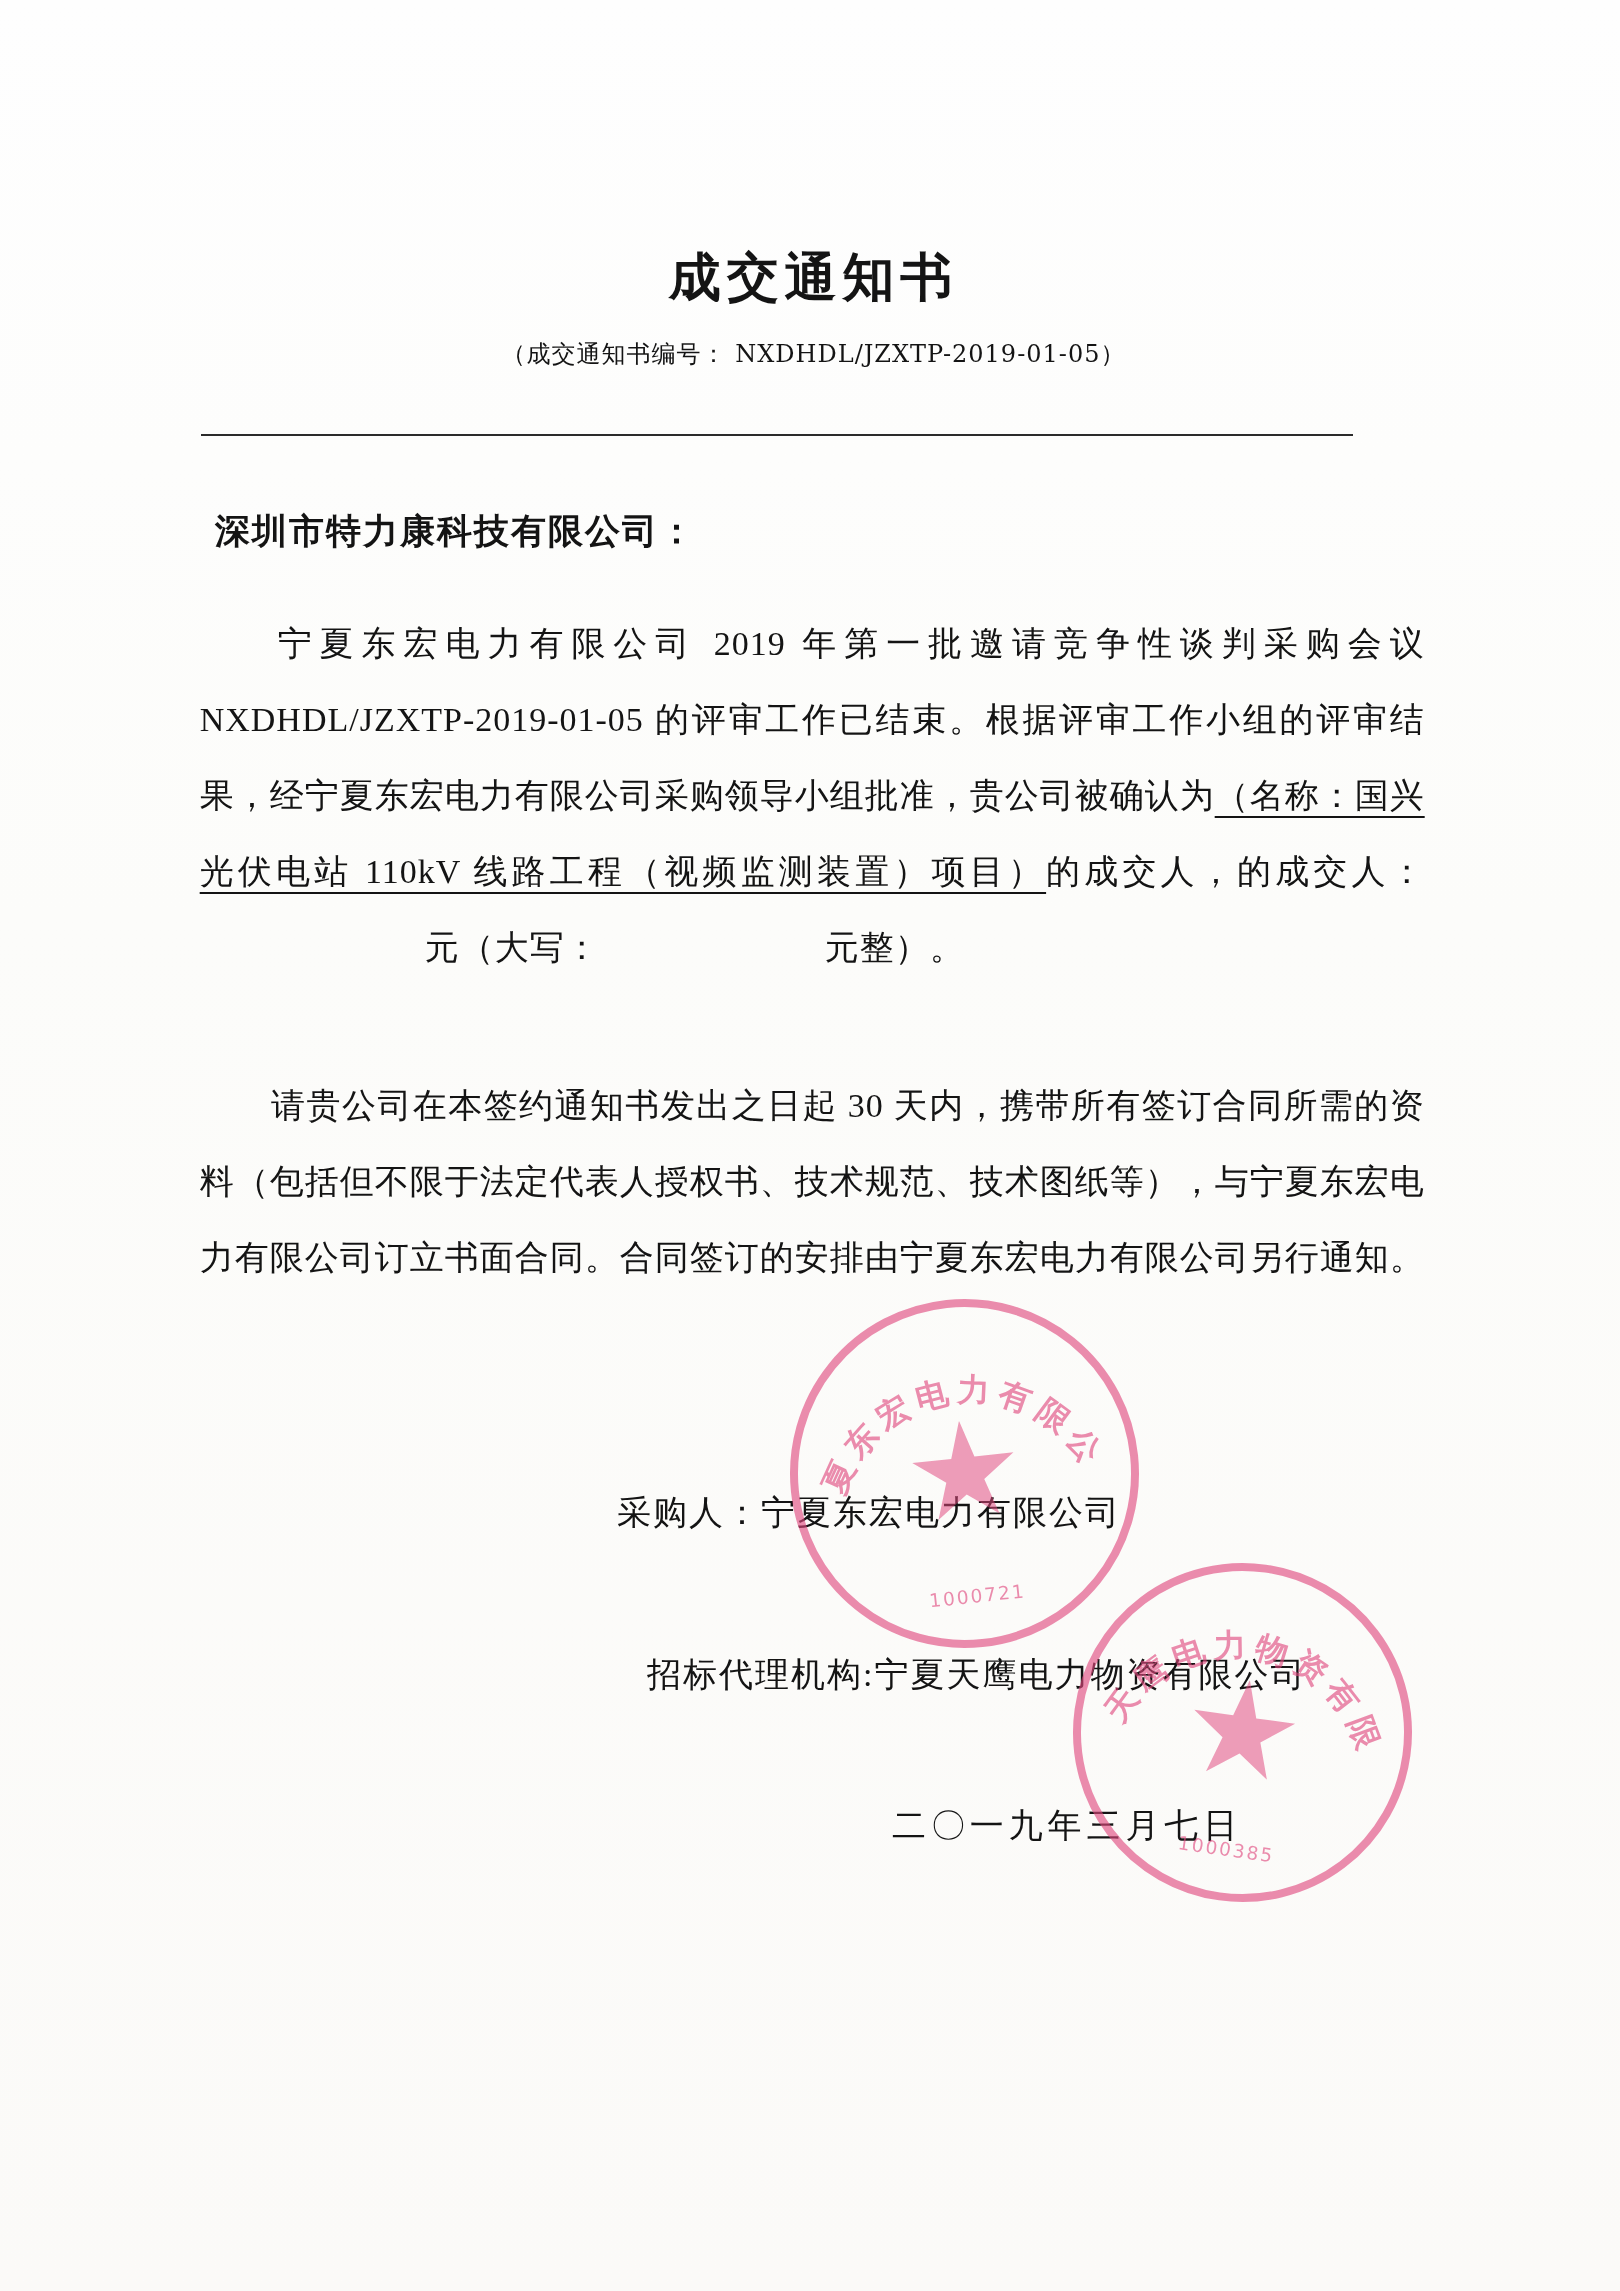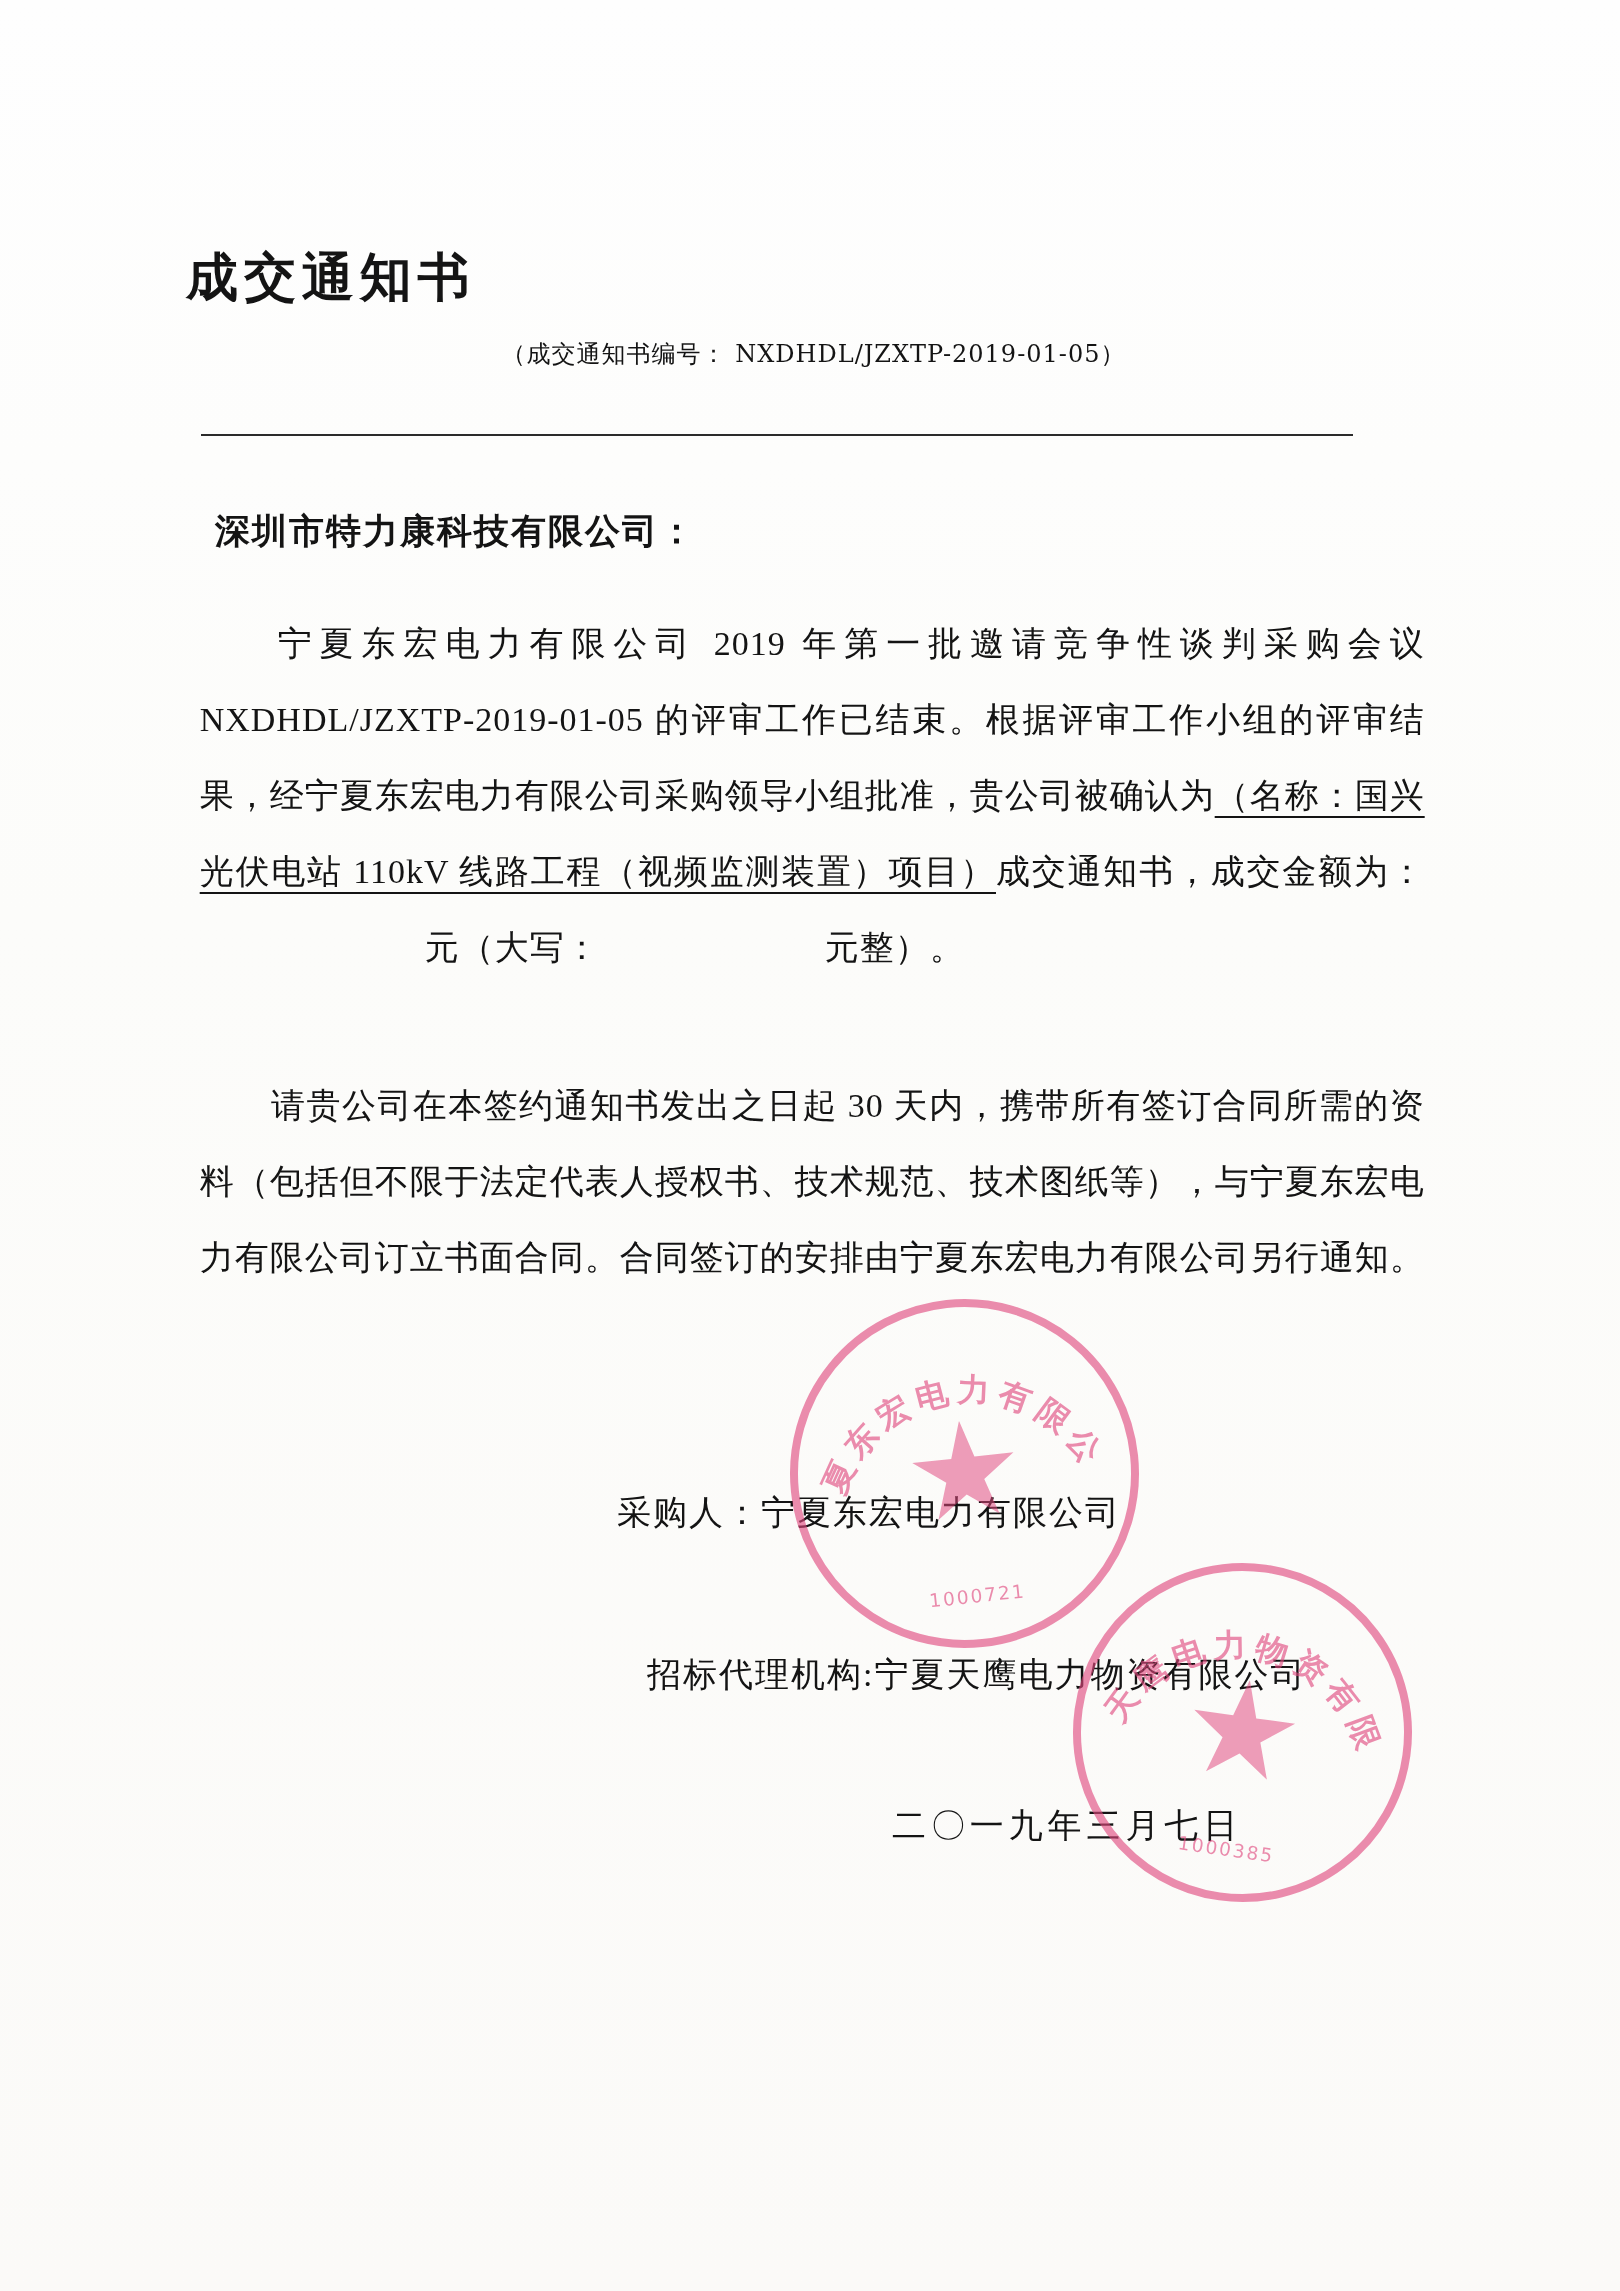--- a/index.html
+++ b/index.html
@@ -35,21 +35,21 @@
     top: 0;
     width: 1255px;
     height: 2292px;
   }
 
   .doc-title {
     position: absolute;
     top: 243px;
     left: 0;
     width: 1255px;
-    text-align: left;
+    text-align: center;
     font-size: 52px;
     font-weight: bold;
     letter-spacing: 5.9px;
     font-family: Liberation Sans, sans-serif;
   }
 
   .doc-number {
     position: absolute;
     top: 338px;
     left: 0;
@@ -180,21 +180,21 @@
 
     <div class="doc-title">成交通知书</div>
 
     <div class="doc-number">（成交通知书编号： NXDHDL/JZXTP-2019-01-05）</div>
 
     <div class="rule"></div>
 
     <div class="addressee">深圳市特力康科技有限公司：</div>
 
     <div class="para p1">
-      <span class="indent"></span><span>宁夏东宏电力有限公司 2019 年第一批邀请竞争性谈判采购会议 NXDHDL/JZXTP-2019-01-05 的评审工作已结束。根据评审工作小组的评审结果，经宁夏东宏电力有限公司采购领导小组批准，贵公司被确认为</span><span class="underline-seg">（名称：国兴光伏电站 110kV 线路工程（视频监测装置）项目）</span><span>成交通知书，成交金额为：</span><span class="blank-md"></span><span>元（大写：</span><span class="blank-md"></span><span>元整）。</span>
+      <span class="indent"></span><span>宁夏东宏电力有限公司 2019 年第一批邀请竞争性谈判采购会议 NXDHDL/JZXTP-2019-01-05 的评审工作已结束。根据评审工作小组的评审结果，经宁夏东宏电力有限公司采购领导小组批准，贵公司被确认为</span><span class="underline-seg">（名称：国兴光伏电站 110kV 线路工程（视频监测装置）项目）</span><span>的成交人，的成交人：</span><span class="blank-md"></span><span>元（大写：</span><span class="blank-md"></span><span>元整）。</span>
     </div>
 
     <div class="para p2">
       <span class="indent"></span><span>请贵公司在本签约通知书发出之日起 30 天内，携带所有签订合同所需的资料（包括但不限于法定代表人授权书、技术规范、技术图纸等），与宁夏东宏电力有限公司订立书面合同。合同签订的安排由宁夏东宏电力有限公司另行通知。</span>
     </div>
 
     <div class="sign-block buyer">采购人：宁夏东宏电力有限公司</div>
     <div class="sign-block agency">招标代理机构:宁夏天鹰电力物资有限公司</div>
     <div class="sign-block date">二〇一九年三月七日</div>
 

